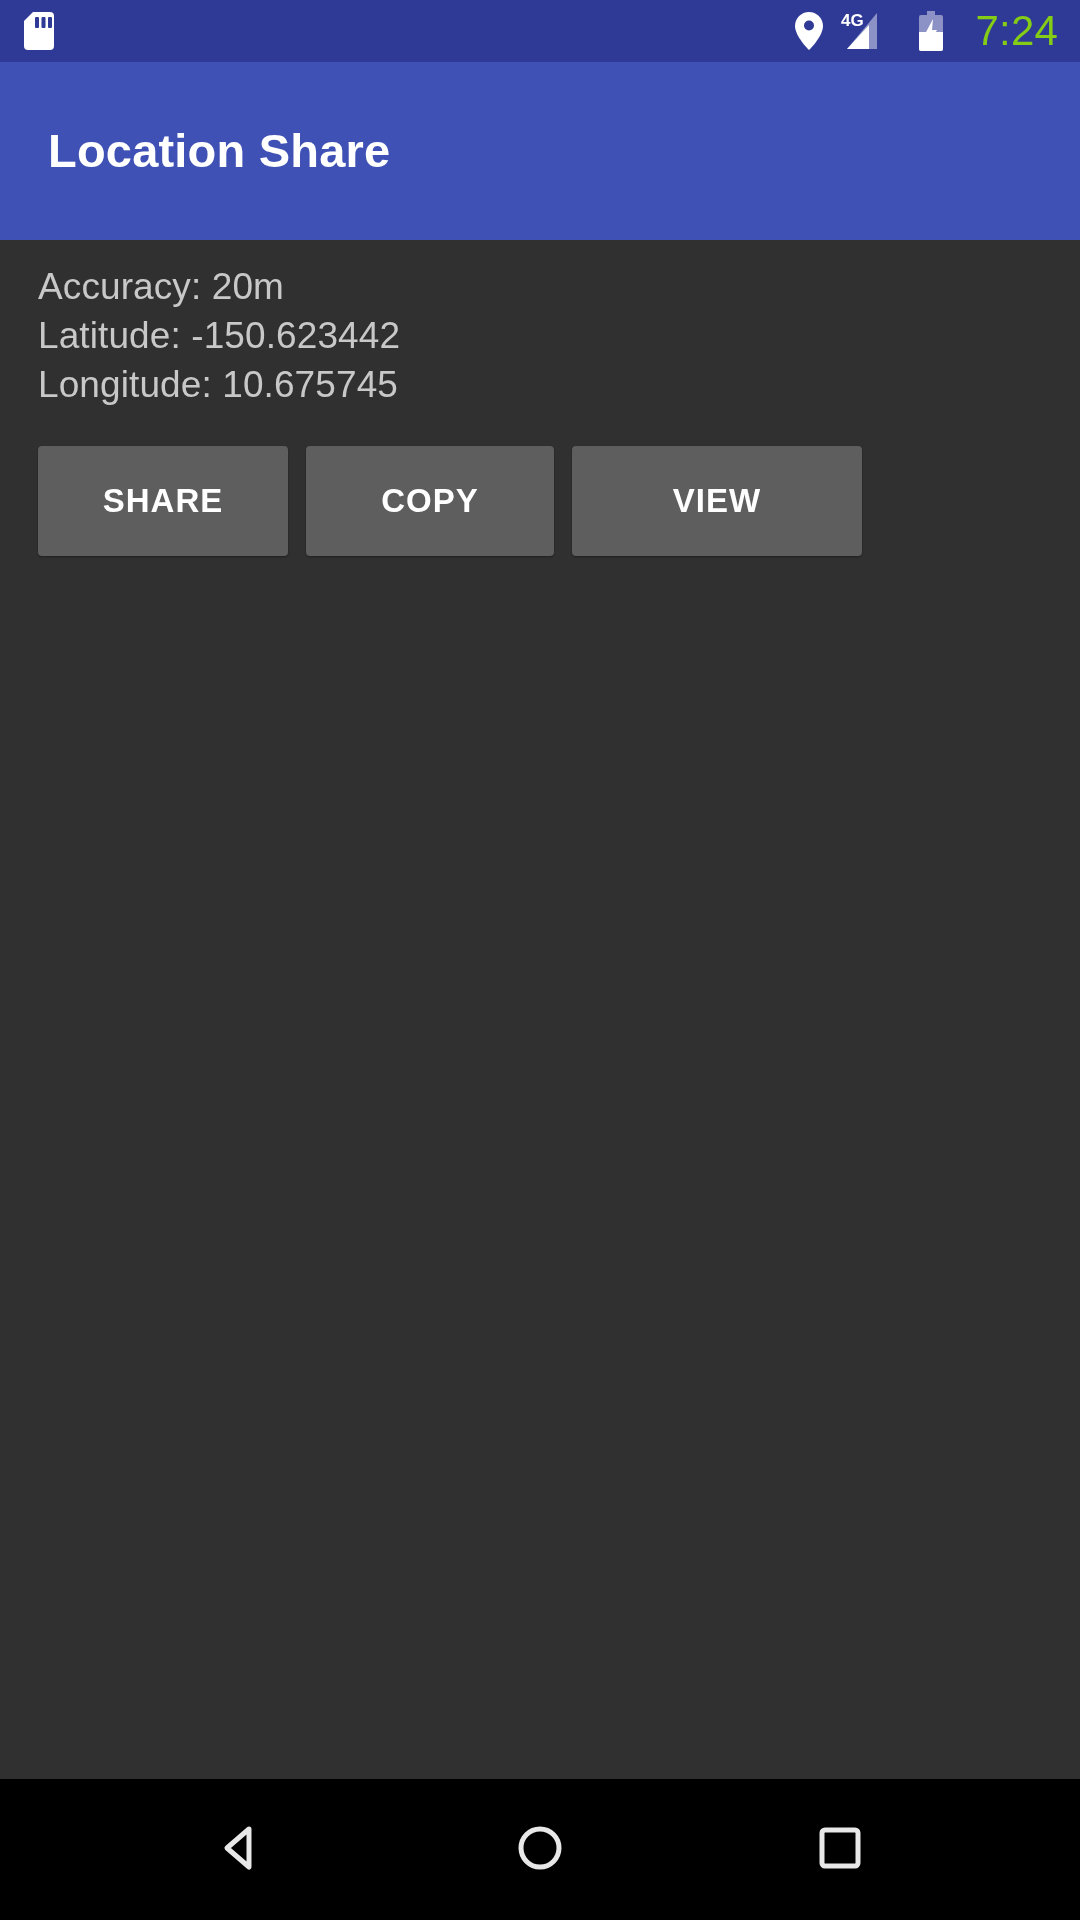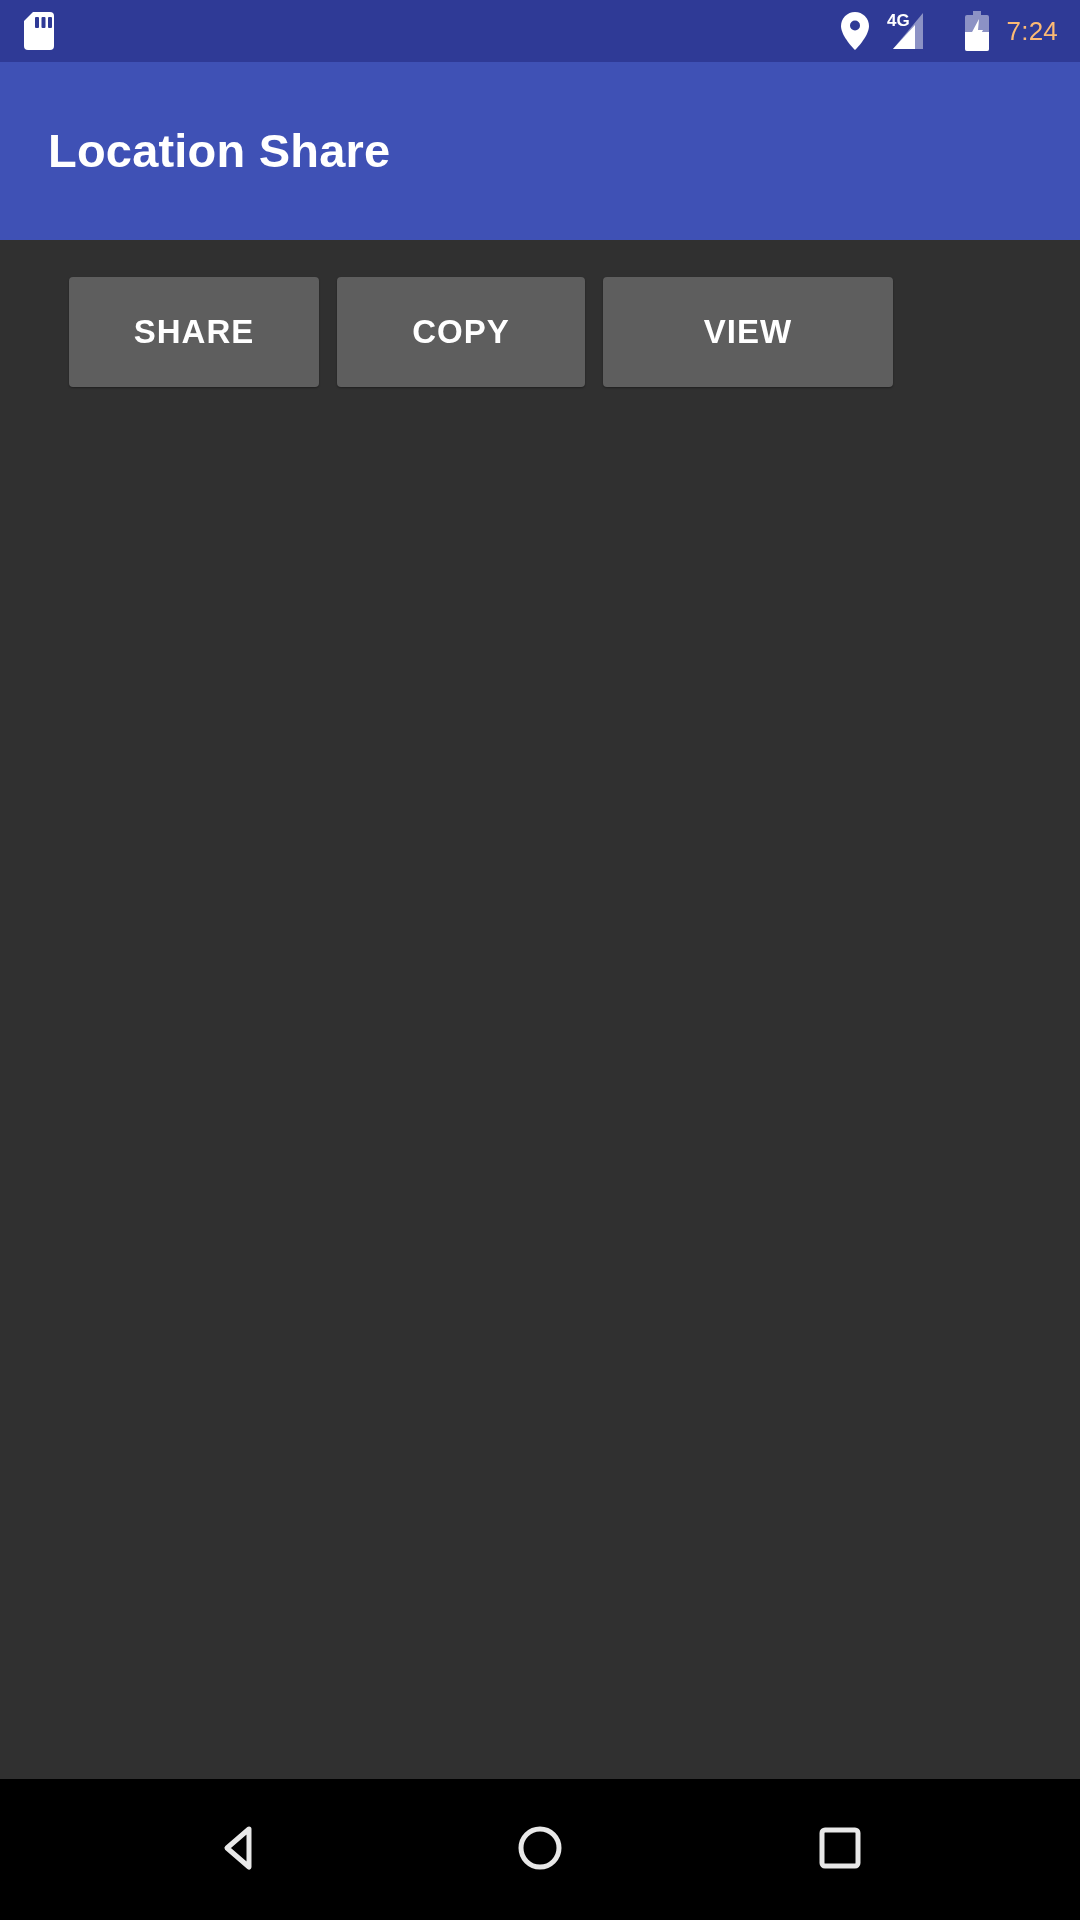--- a/index.html
+++ b/index.html
@@ -43,26 +43,26 @@
   .status-right {
     display: flex;
     align-items: center;
     gap: 16px;
   }
   .icon-sdcard { display: block; }
   .icon-pin { display: block; }
   .icon-signal { display: block; }
   .icon-battery { display: block; }
   .clock {
-    color: #fdba74;
-    font-size: 26px;
+    color: #84cc16;
+    font-size: 42px;
     font-weight: 400;
     letter-spacing: 0.2px;
     line-height: 1;
-    margin-left: 0;
+    margin-left: 14px;
     white-space: nowrap;
   }
 
   
   .app-bar {
     flex: 0 0 178px;
     height: 178px;
     background: #3f51b5;
     display: flex;
     align-items: center;
@@ -94,21 +94,20 @@
     font-size: 37px;
     line-height: 49px;
     letter-spacing: 0.1px;
     white-space: nowrap;
   }
 
   .button-row {
     display: flex;
     margin-top: 37px;
     gap: 18px;
-    margin-left: 31px;
   }
   .flat-button {
     background: #5e5e5e;
     border: none;
     border-radius: 4px;
     color: #ffffff;
     font-family: "Liberation Sans", sans-serif;
     font-size: 33px;
     font-weight: bold;
     letter-spacing: 1.0px;
@@ -194,20 +193,25 @@
       <span class="clock">7:24</span>
     </div>
   </div>
 
   <div class="app-bar">
     <div class="app-title">Location Share</div>
   </div>
 
   <div class="content">
 
+    <div class="info-block">
+      <div class="info-line">Accuracy: 20m</div>
+      <div class="info-line">Latitude: -150.623442</div>
+      <div class="info-line">Longitude: 10.675745</div>
+    </div>
 
     <div class="button-row">
       <button class="flat-button btn-share">SHARE</button>
       <button class="flat-button btn-copy">COPY</button>
       <button class="flat-button btn-view">VIEW</button>
     </div>
 
   </div>
 
   <div class="nav-bar">

